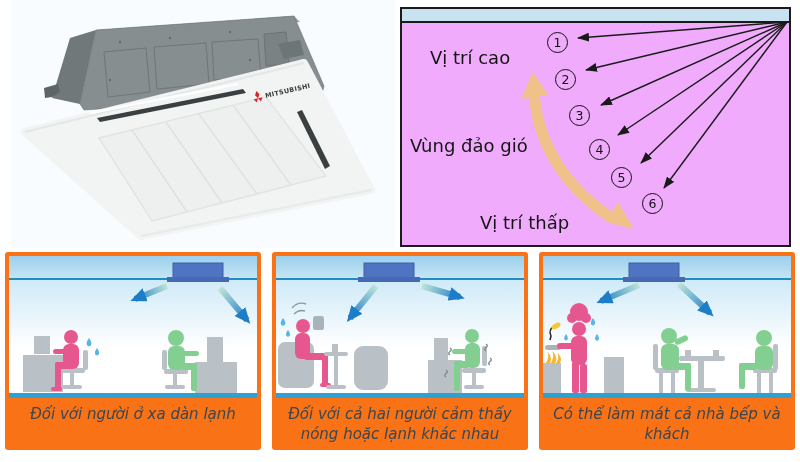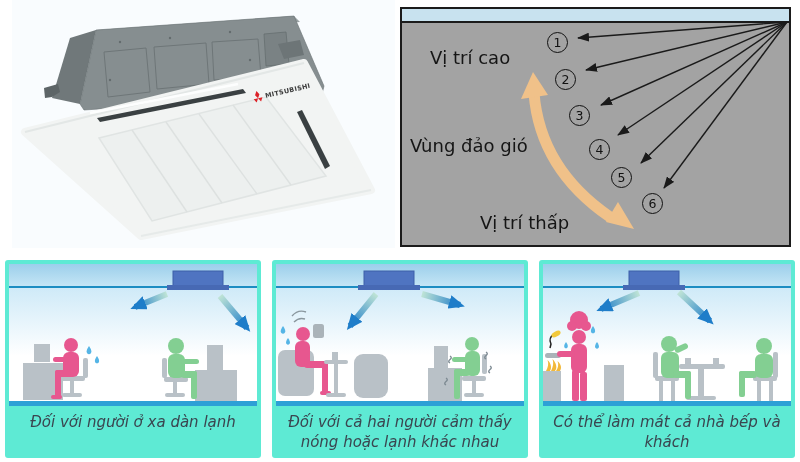--- a/index.html
+++ b/index.html
@@ -6,21 +6,21 @@
   .stage {
     position:relative; width:800px; height:462px; background:#ffffff;
     font-family:"DejaVu Sans", sans-serif; overflow:hidden;
   }
   
   .ac-photo { position:absolute; left:0; top:0; width:400px; height:250px; }
 
   
   .diagram {
     position:absolute; left:400px; top:7px; width:391px; height:240px;
-    border:2px solid #1b1b1b; background:#a3a3a3; box-sizing:border-box;
+    border:2px solid #1b1b1b; background:#f0abfc; box-sizing:border-box;
   }
   .ceiling-bar {
     position:absolute; left:0; top:0; right:0; height:12px;
     background:#c8e2ef; border-bottom:2px solid #1b1b1b;
   }
   .dg-label { position:absolute; font-size:18px; color:#151515; white-space:nowrap; }
   .dg-label.high  { left:28px;  top:38px;  }
   .dg-label.swing { left:8px;   top:126px;text-align:center; }
   .dg-label.low   { left:78px;  top:203px; }
   .pos-circle {
@@ -29,22 +29,22 @@
     display:flex; align-items:center; justify-content:center;
     font-size:12.5px; color:#111; background:transparent; z-index:2;
   }
   .pc1 { left:145px; top:23px; }  .pc2 { left:153px; top:60px; }
   .pc3 { left:167px; top:96px; }  .pc4 { left:187px; top:130px; }
   .pc5 { left:209px; top:158px; } .pc6 { left:240px; top:184px; }
   .arrows-svg { position:absolute; left:0; top:0; width:387px; height:236px; z-index:1; }
 
   
   .panel {
-    position:absolute; top:260px; width:256px; height:198px;
-    background:#5eead4; border-radius:3px;
+    position:absolute; top:252px; width:256px; height:198px;
+    background:#f97316; border-radius:3px;
   }
   .panel.p1 { left:5px; } .panel.p2 { left:272px; } .panel.p3 { left:539px; }
   .scene { position:absolute; left:4px; top:4px; width:248px; height:142px; display:block; }
   .caption {
     position:absolute; left:4px; top:149px; width:248px; box-sizing:border-box;
     padding:4px 10px 0; text-align:center; font-style:italic;
     font-size:15px; line-height:1.3; color:#3a4650;
   }
 </style>
 </head>

